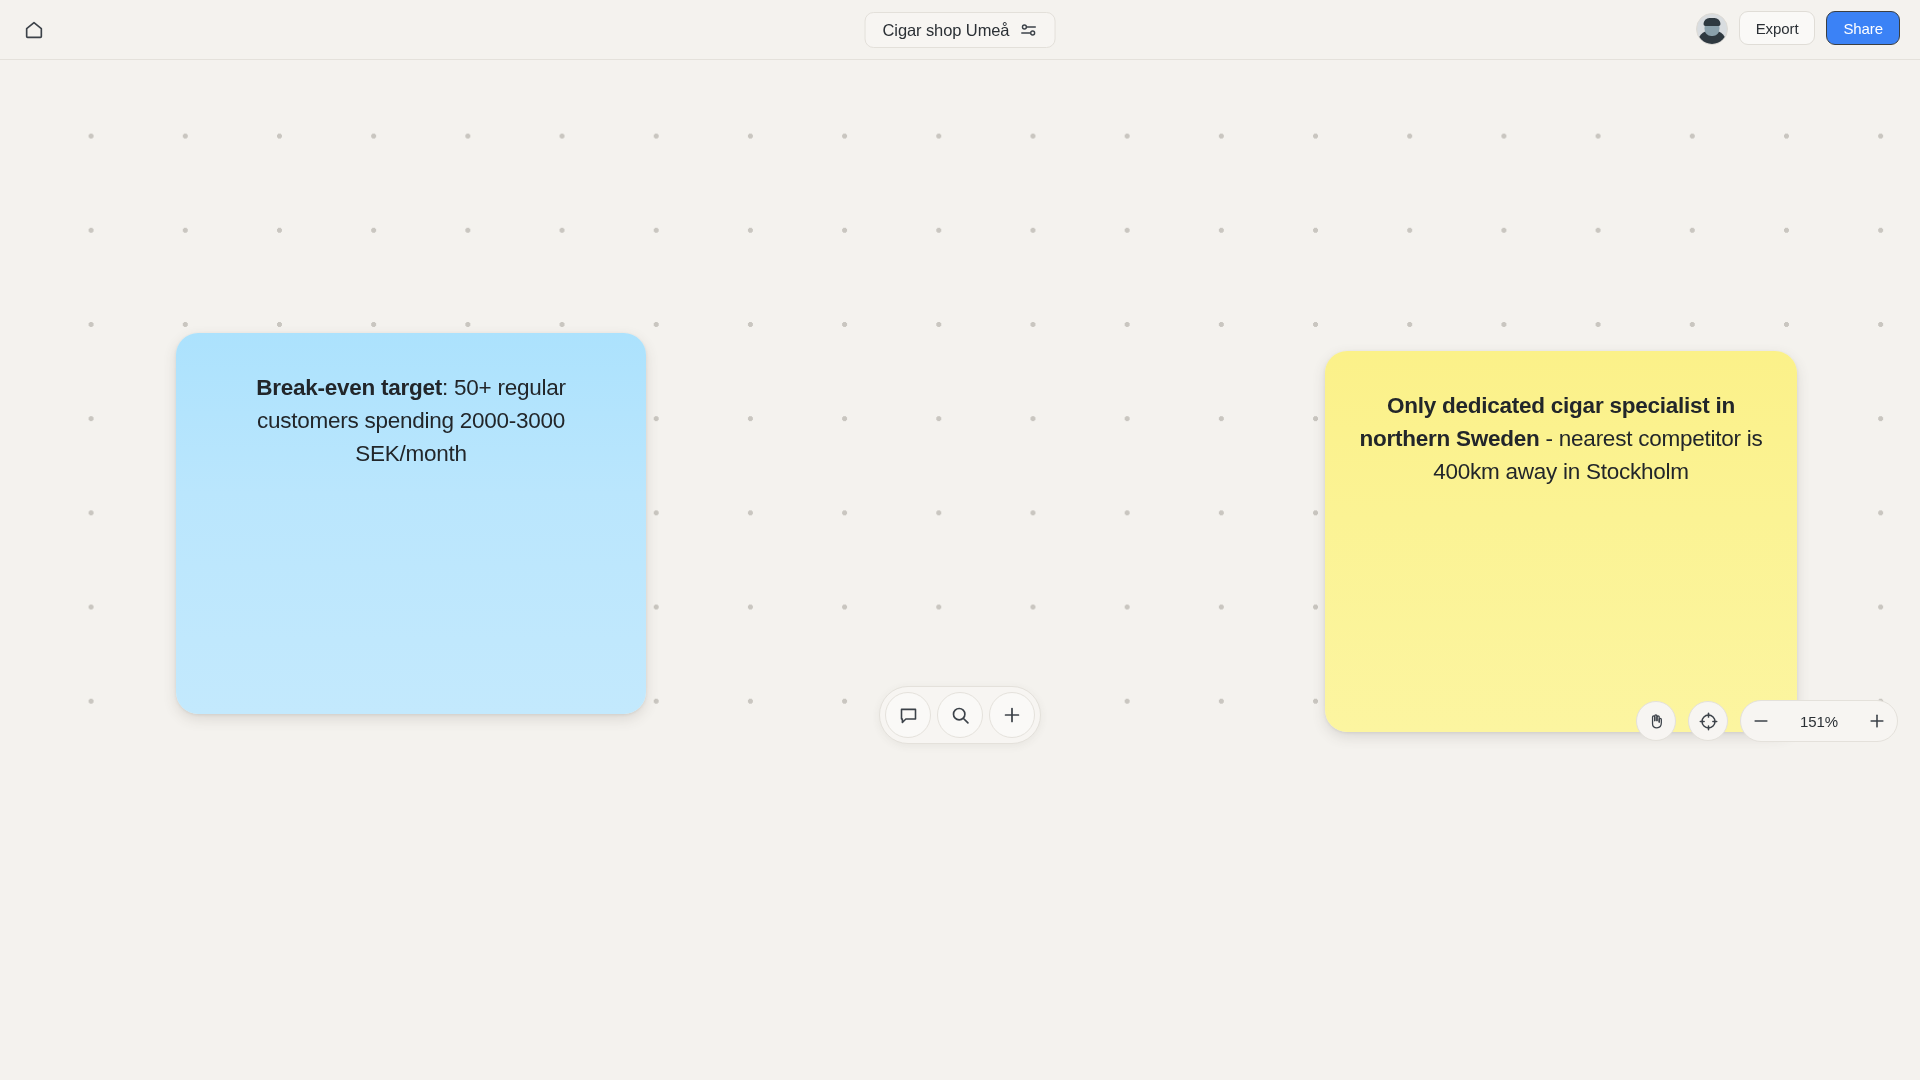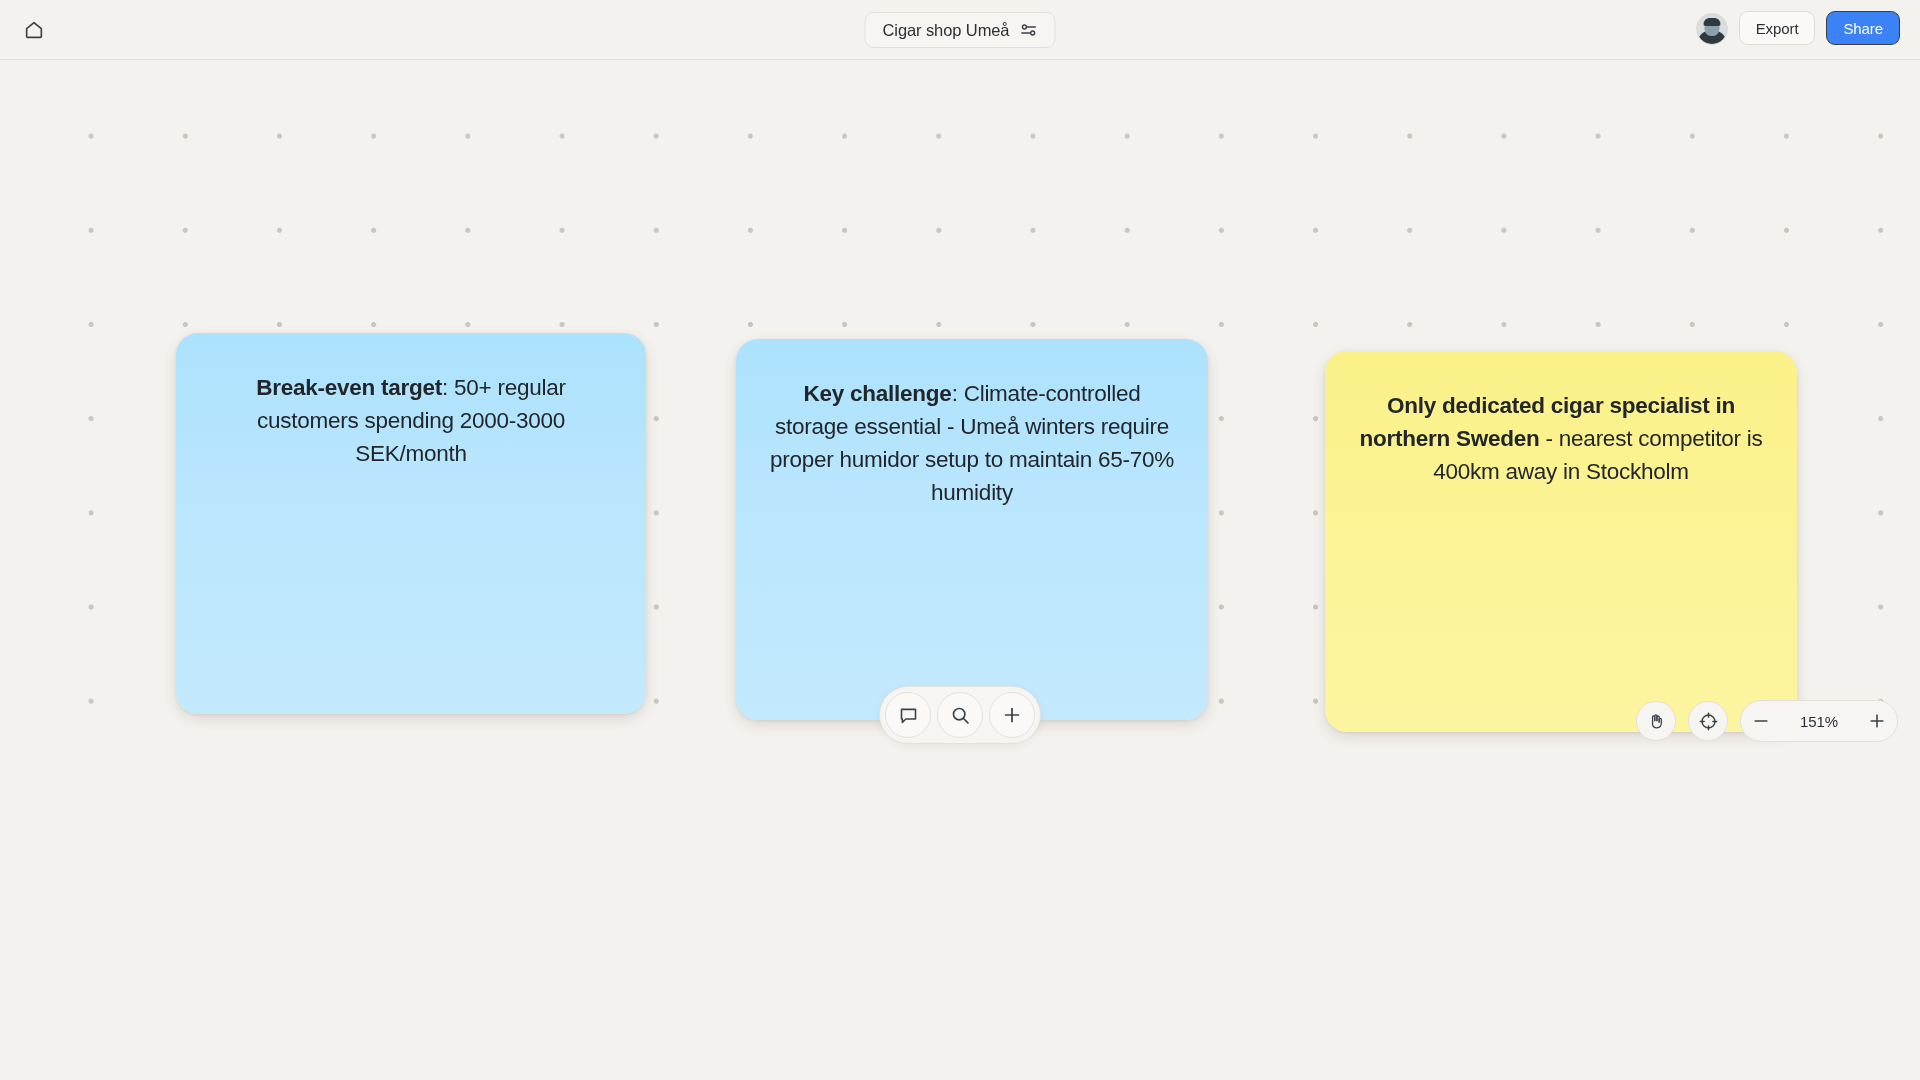--- a/index.html
+++ b/index.html
@@ -319,25 +319,20 @@
   </div>
 
   <div class="canvas">
 
     <div class="note note-blue" id="note-1">
       <div class="note-text">
         <b>Break-even target</b><span>: 50+ regular customers spending 2000-3000 SEK/month</span>
       </div>
     </div>
 
-    <div class="note note-blue" id="note-2">
-      <div class="note-text">
-        <b>Key challenge</b><span>: Climate-controlled storage essential - Umeå winters require proper humidor setup to maintain 65-70% humidity</span>
-      </div>
-    </div>
 
     <div class="note note-yellow" id="note-3">
       <div class="note-text">
         <b>Only dedicated cigar specialist in northern Sweden</b><span> - nearest competitor is 400km away in Stockholm</span>
       </div>
     </div>
 
   </div>
 
   <div class="toolbar">

